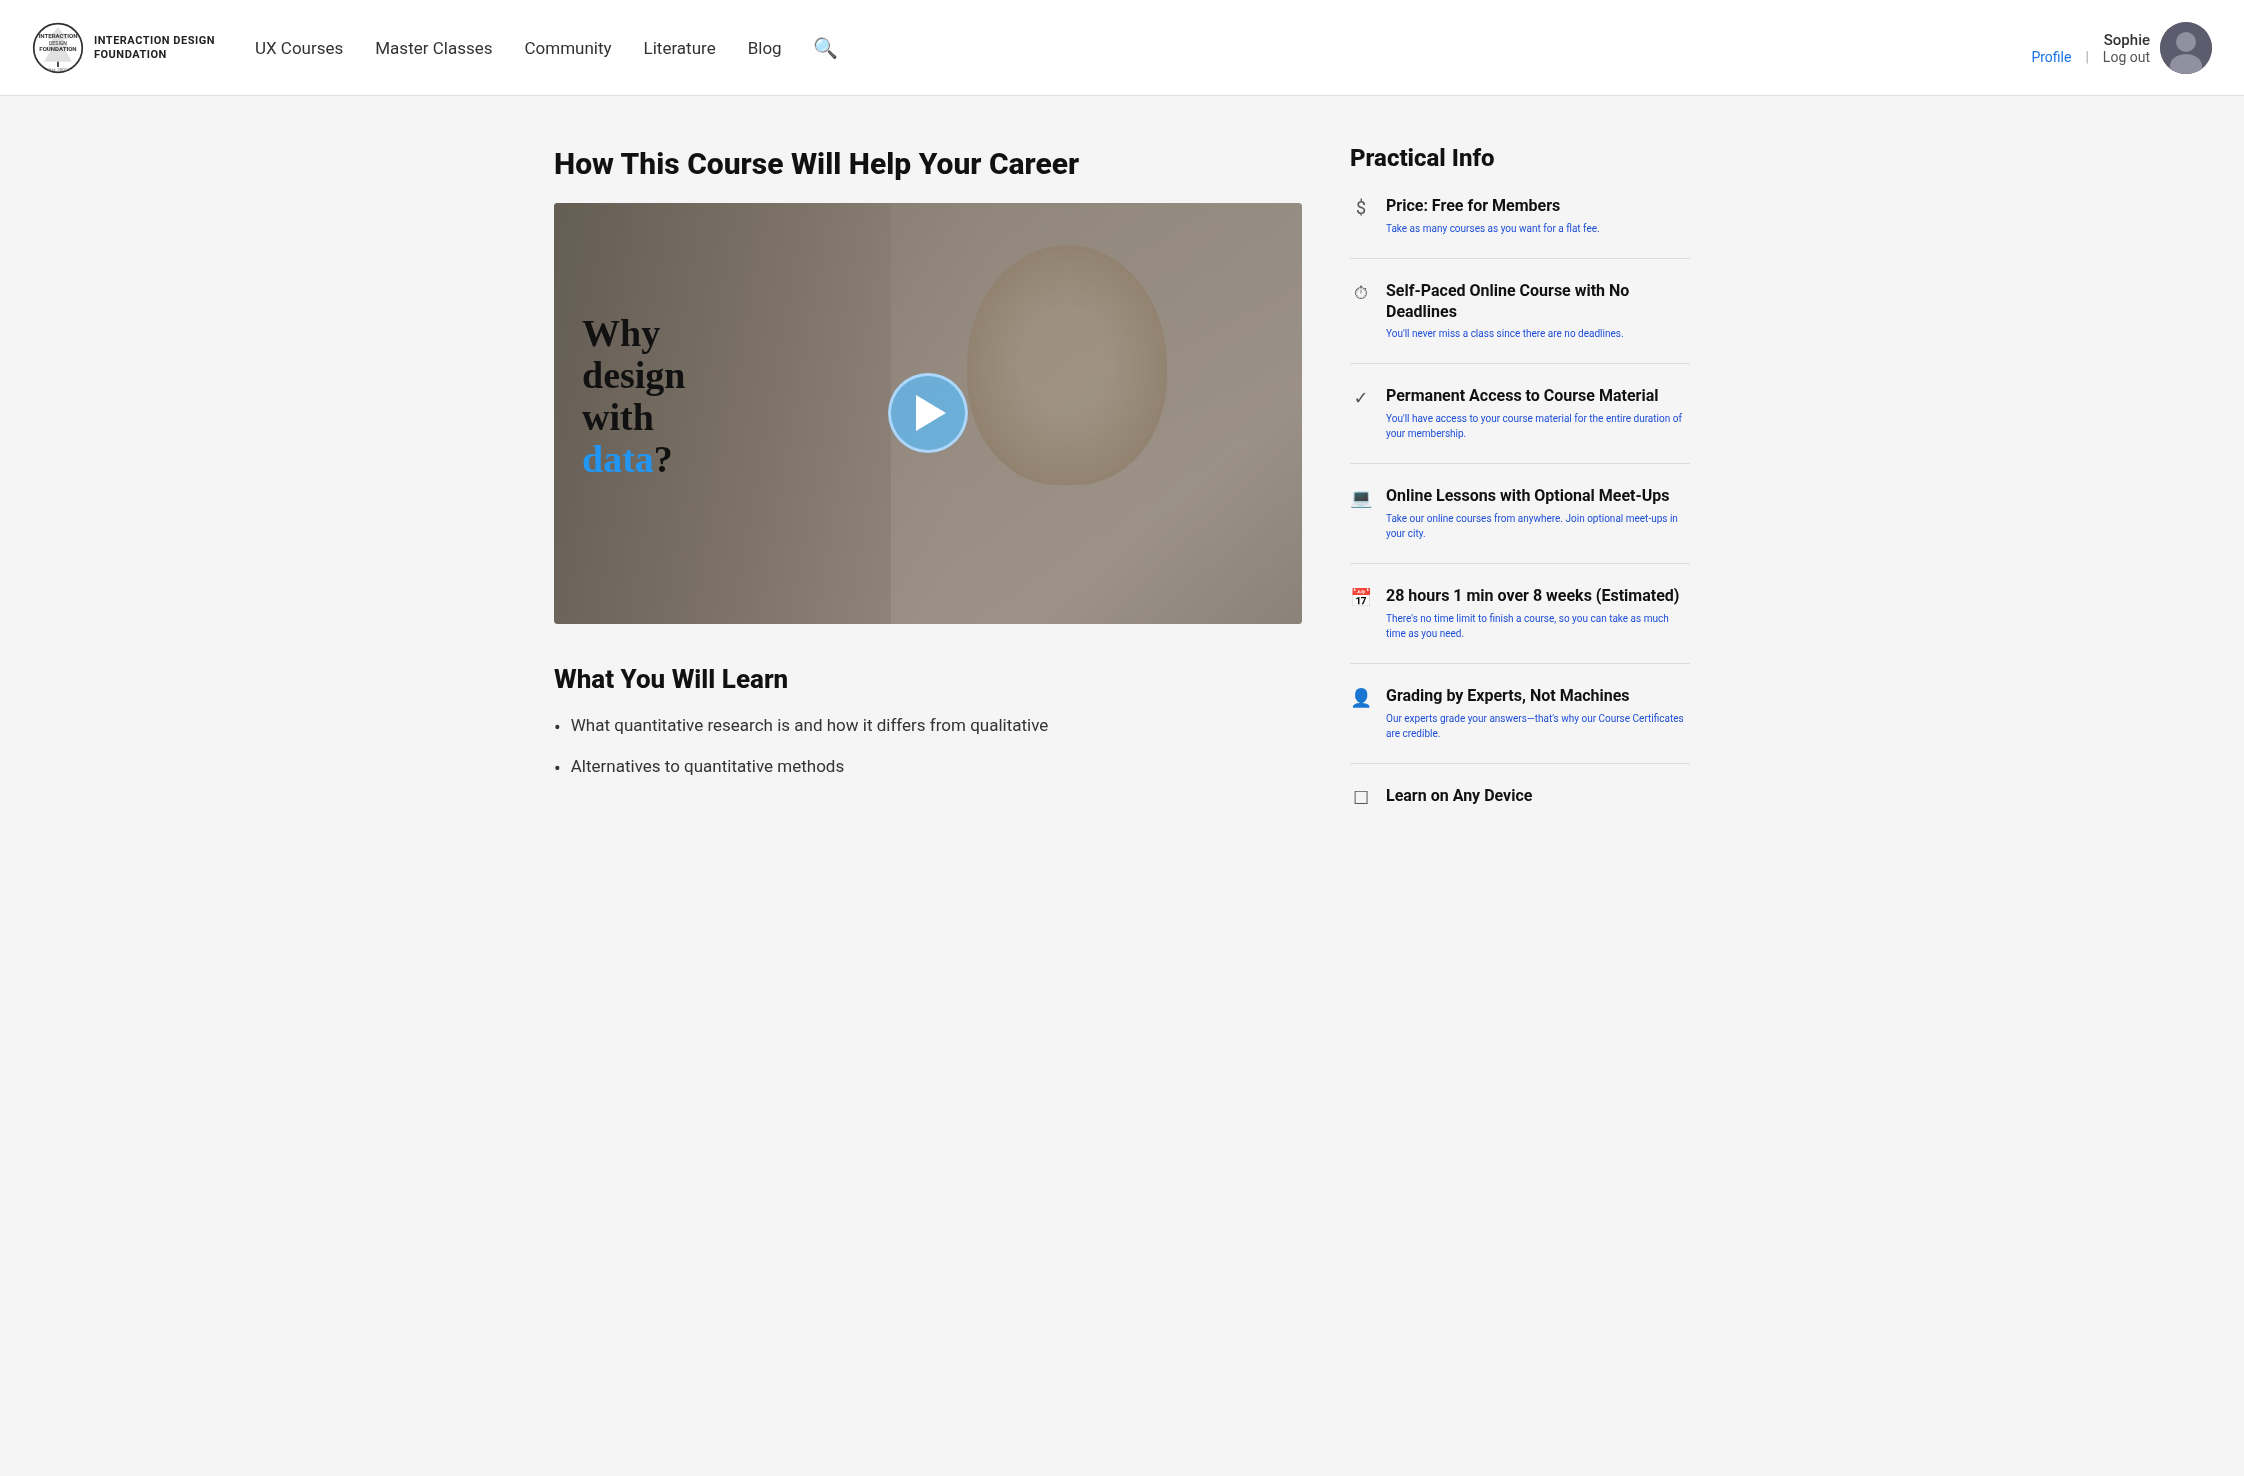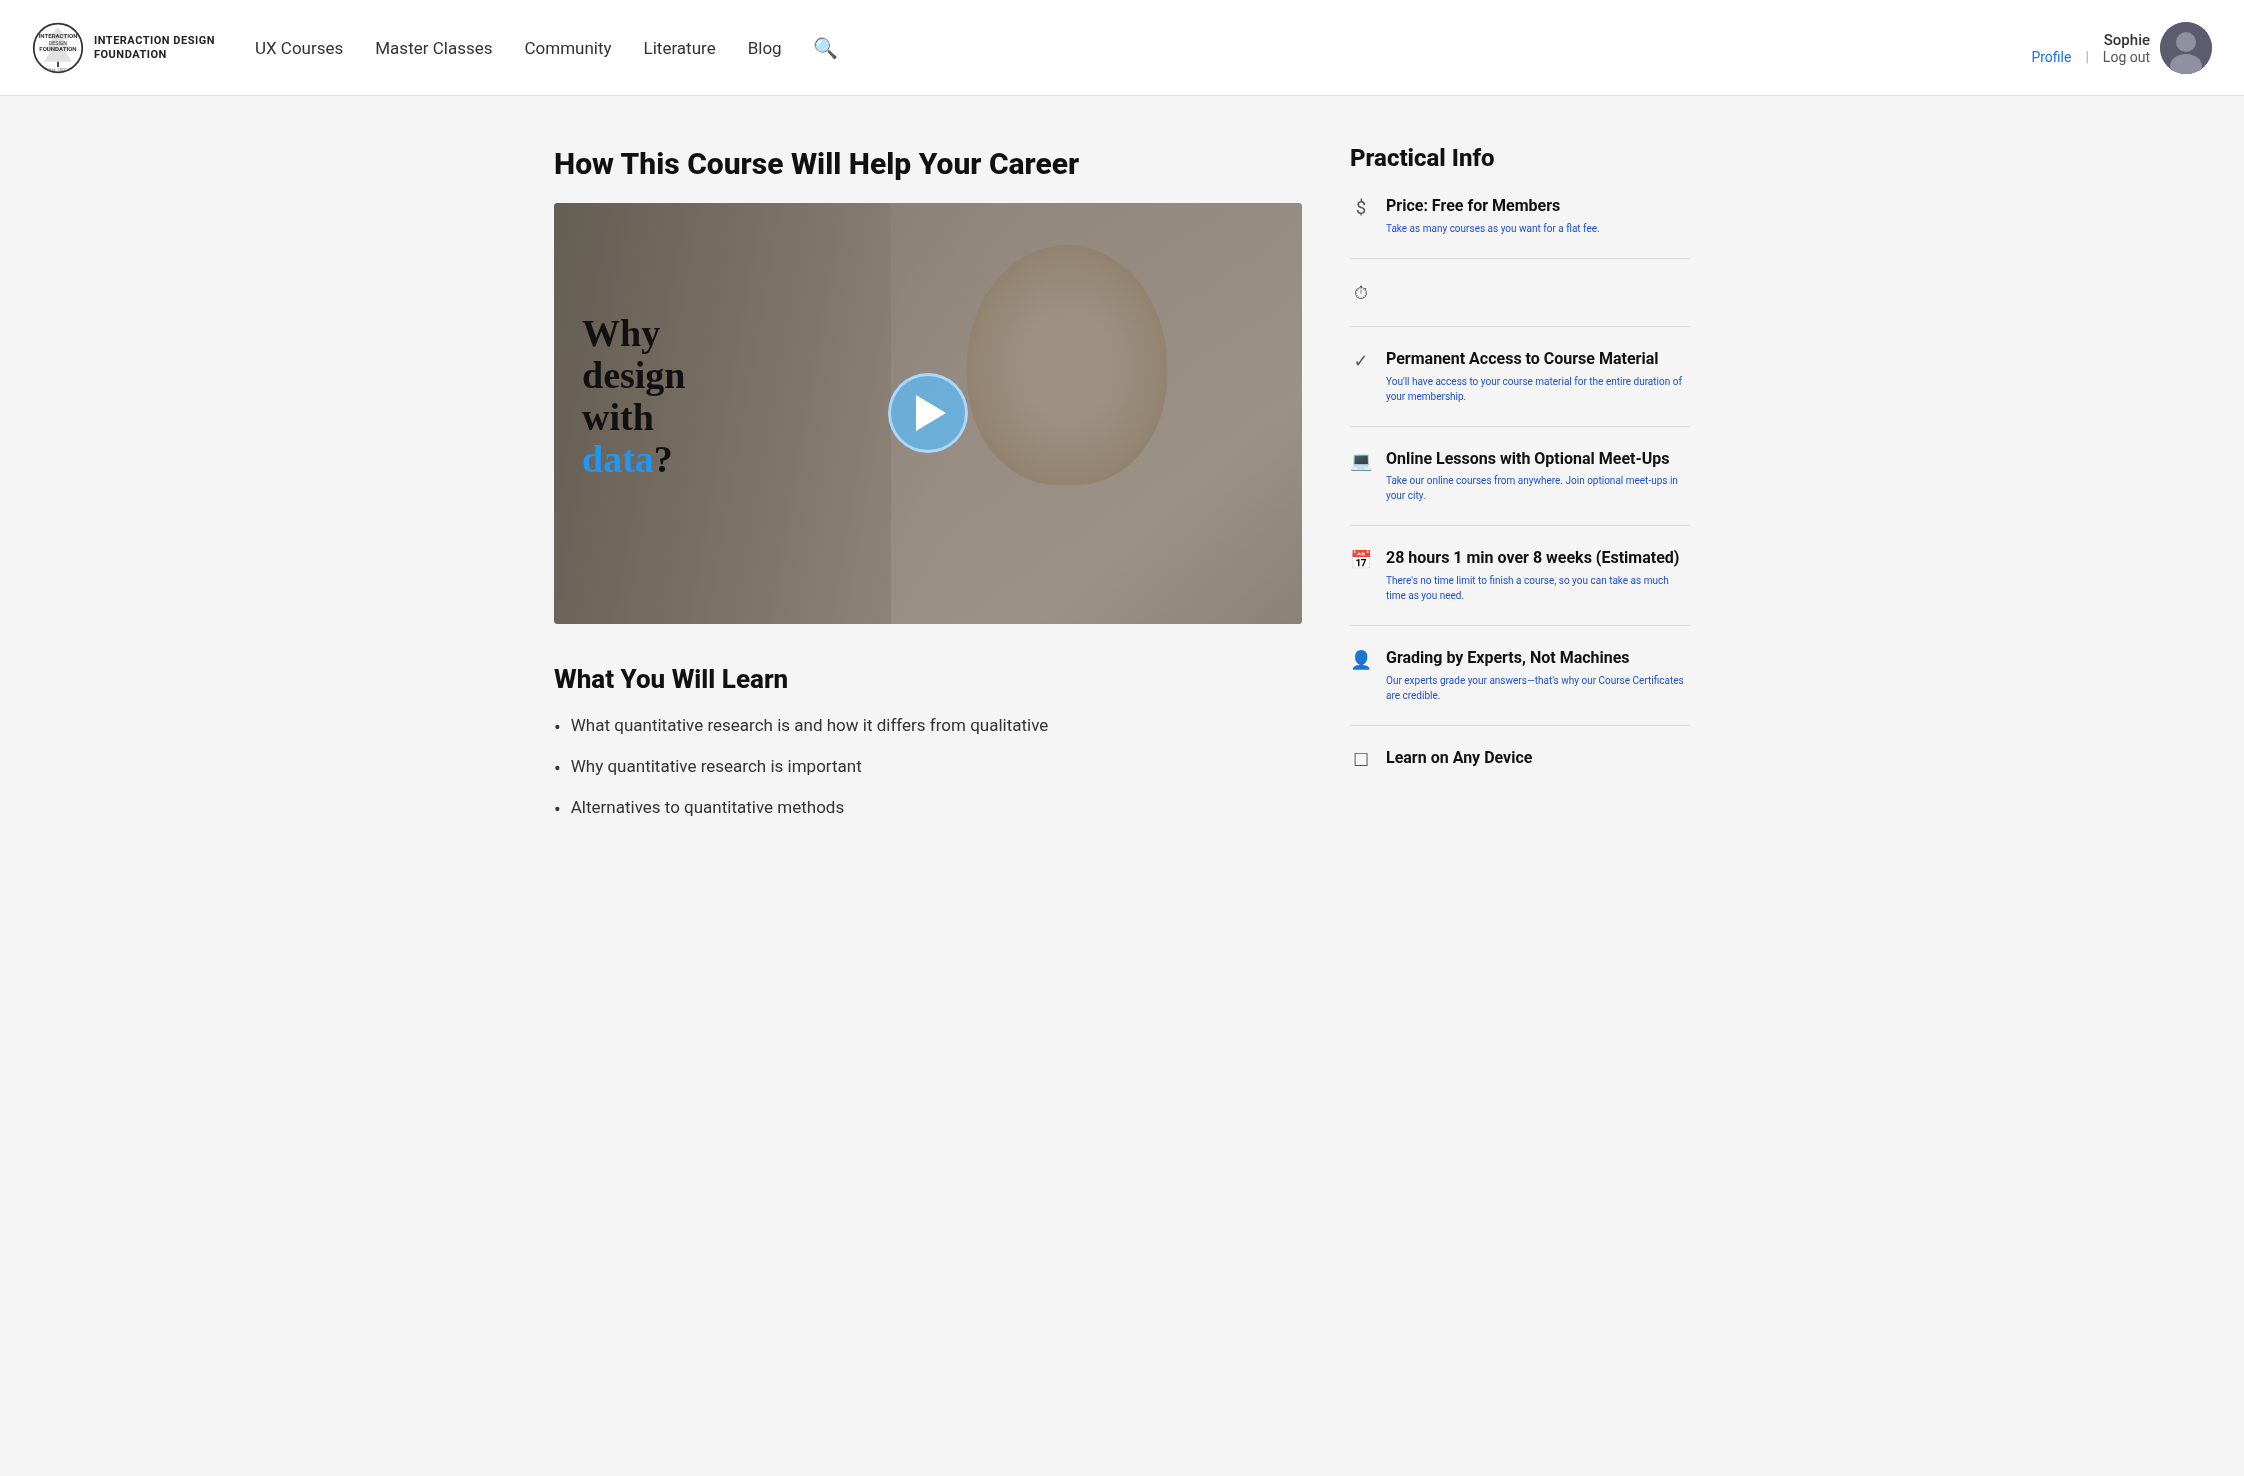--- a/index.html
+++ b/index.html
@@ -327,42 +327,43 @@
         </div>
       </div>
     </div>
 
     <h2 class="section-title">What You Will Learn</h2>
     <ul class="learn-list">
       <li>
         <span>What quantitative research is and how it differs from qualitative</span>
       </li>
       <li>
-        <span>Why quantitative research is important</span>
-      </li>
-      <li>
         <span>Alternatives to quantitative methods</span>
       </li>
     </ul>
   </div>
 
   <div class="right-col">
     <h2 class="practical-title">Practical Info</h2>
 
     <div id="practical-items-container">
         <div class="info-item">
           <span class="info-icon">$</span>
           <div class="info-content">
             <div class="info-label">Price: Free for Members</div>
             <div class="info-desc">Take as many courses as you want for a flat fee.</div>
           </div>
         </div>
         <hr class="divider">
         <div class="info-item">
           <span class="info-icon">⏱</span>
+          <div class="info-content">
+            <div class="info-label">Self-Paced Online Course with No Deadlines</div>
+            <div class="info-desc">You'll never miss a class since there are no deadlines.</div>
+          </div>
         </div>
         <hr class="divider">
         <div class="info-item">
           <span class="info-icon">✓</span>
           <div class="info-content">
             <div class="info-label">Permanent Access to Course Material</div>
             <div class="info-desc">You'll have access to your course material for the entire duration of your membership.</div>
           </div>
         </div>
         <hr class="divider">

